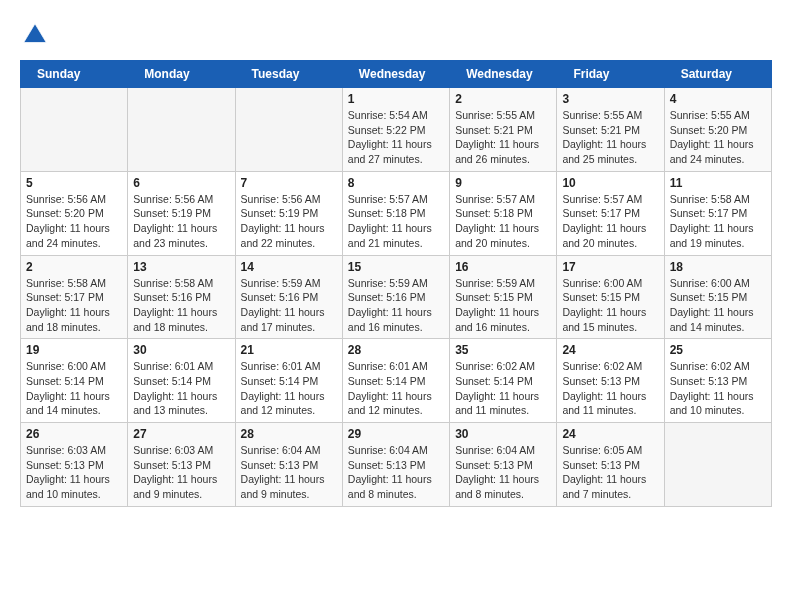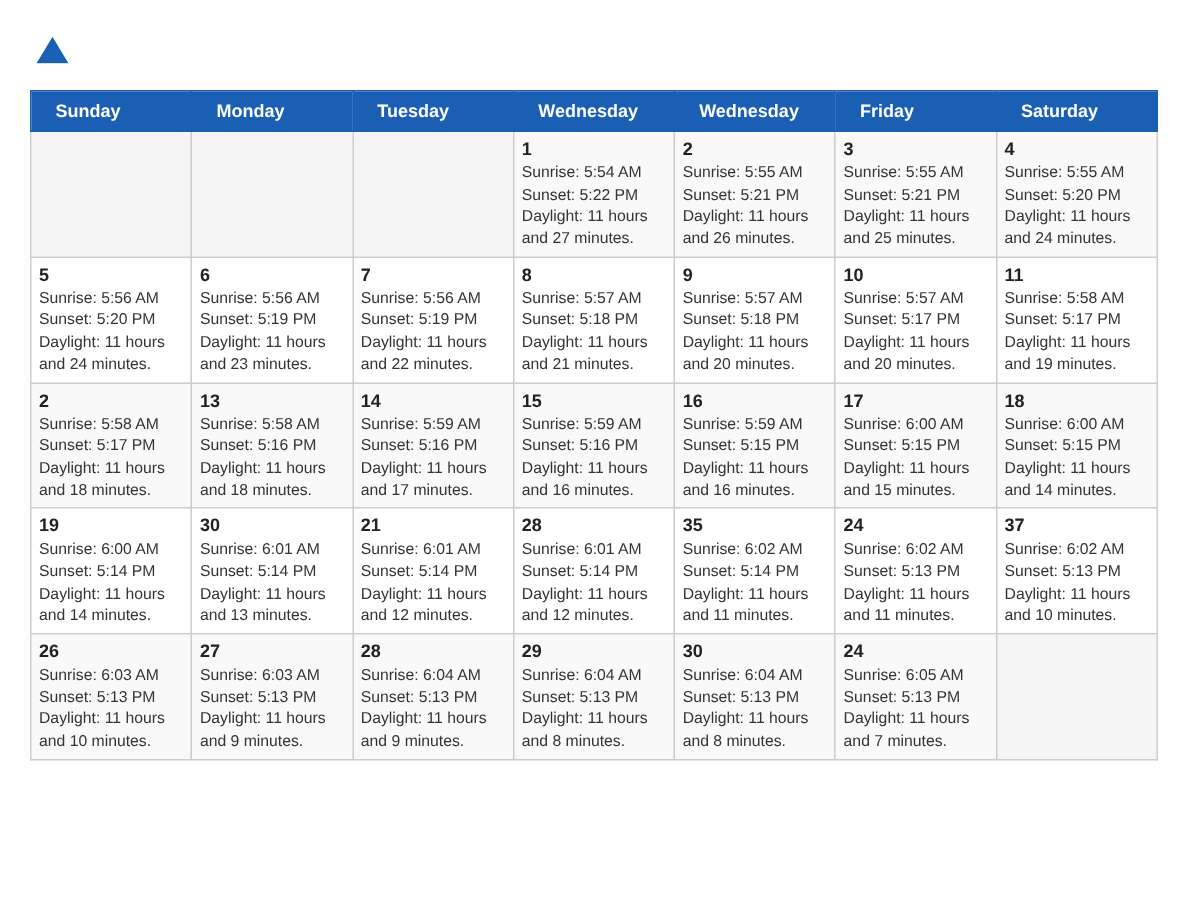--- a/index.html
+++ b/index.html
@@ -295,21 +295,21 @@
 and 11 minutes.</div>
         </td>
         <td>
           <span class="day-number">24</span>
           <div class="day-info" style="white-space: pre-line;">Sunrise: 6:02 AM
 Sunset: 5:13 PM
 Daylight: 11 hours
 and 11 minutes.</div>
         </td>
         <td>
-          <span class="day-number">37</span>
+          <span class="day-number">25</span>
           <div class="day-info" style="white-space: pre-line;">Sunrise: 6:02 AM
 Sunset: 5:13 PM
 Daylight: 11 hours
 and 10 minutes.</div>
         </td>
       </tr>
       <tr>
         <td>
           <span class="day-number">26</span>
           <div class="day-info" style="white-space: pre-line;">Sunrise: 6:03 AM

